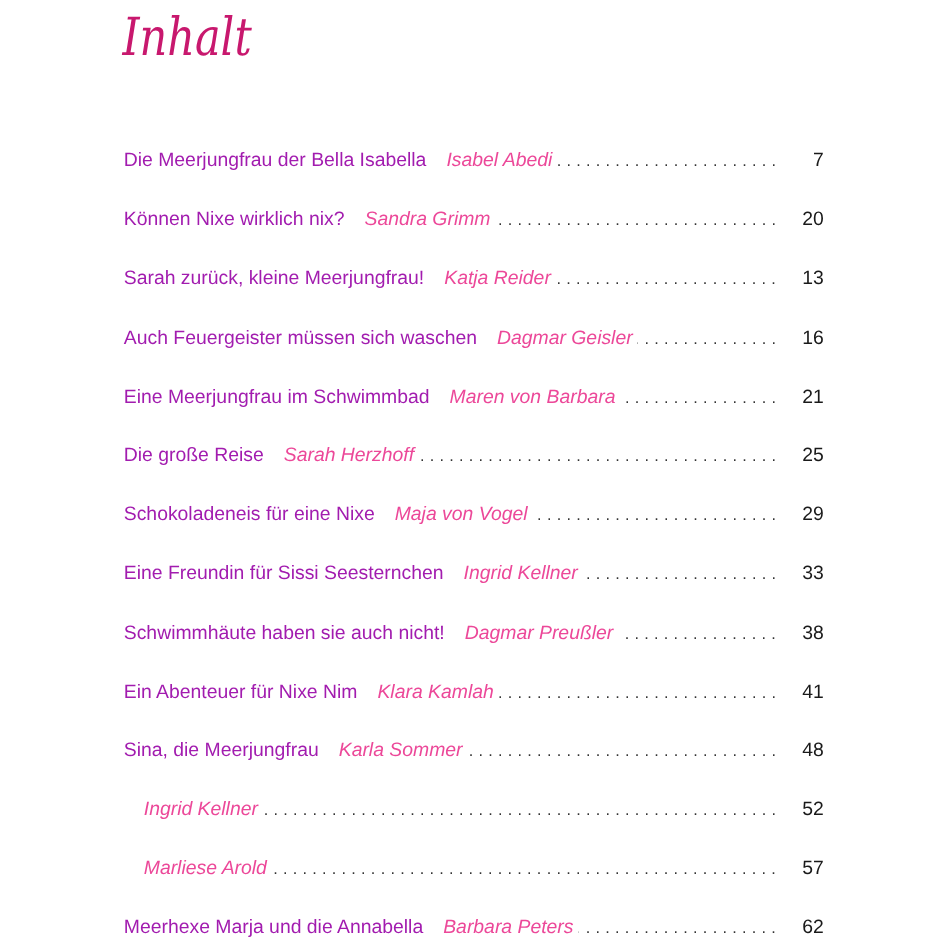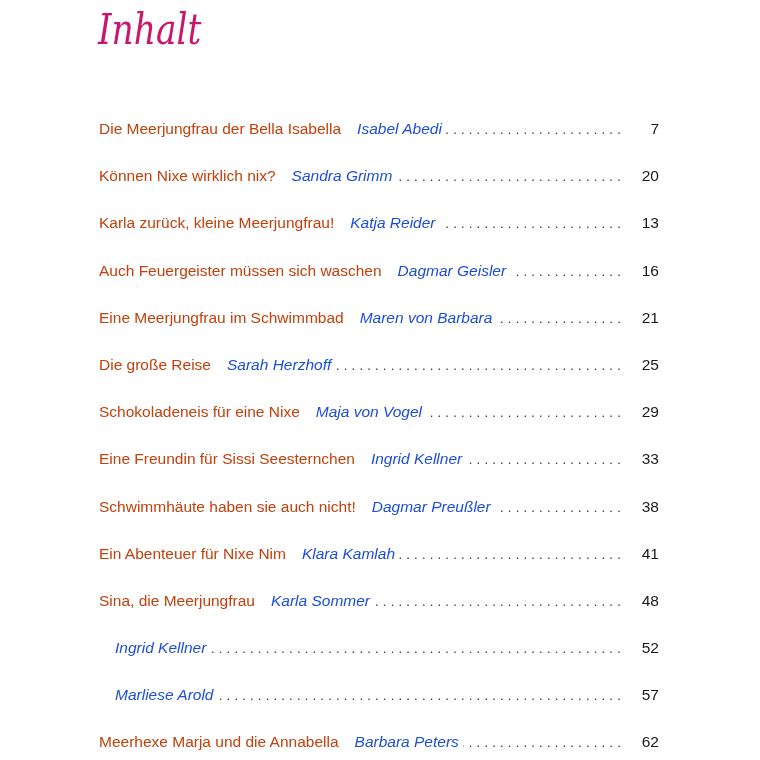--- a/index.html
+++ b/index.html
@@ -41,27 +41,27 @@
     }
     .toc-row {
       display: flex;
       align-items: baseline;
       height: 47.2px;
       font-size: 15.5px;
       white-space: nowrap;
     }
     .toc-title {
       flex: 0 0 auto;
-      color: #c2410c;
+      color: #a21caf;
     }
     .toc-author {
       flex: 0 0 auto;
       font-style: italic;
       margin-left: 16px;
-      color: #1d4ed8;
+      color: #ec4899;
     }
     .toc-dots {
       flex: 1 1 auto;
       overflow: hidden;
       margin: 0 6px 0 4px;
       color: #333;
       letter-spacing: 4.2px;
       font-size: 13px;
       text-align: right;
       direction: rtl;
@@ -85,21 +85,21 @@
     <span class="toc-dots">....................................................................................................</span>
     <span class="toc-page">7</span>
   </li>
   <li class="toc-row">
     <span class="toc-title">Können Nixe wirklich nix?</span>
     <span class="toc-author">Sandra Grimm</span>
     <span class="toc-dots">....................................................................................................</span>
     <span class="toc-page">20</span>
   </li>
   <li class="toc-row">
-    <span class="toc-title">Karla zurück, kleine Meerjungfrau!</span>
+    <span class="toc-title">Sarah zurück, kleine Meerjungfrau!</span>
     <span class="toc-author">Katja Reider</span>
     <span class="toc-dots">....................................................................................................</span>
     <span class="toc-page">13</span>
   </li>
   <li class="toc-row">
     <span class="toc-title">Auch Feuergeister müssen sich waschen</span>
     <span class="toc-author">Dagmar Geisler</span>
     <span class="toc-dots">....................................................................................................</span>
     <span class="toc-page">16</span>
   </li>

